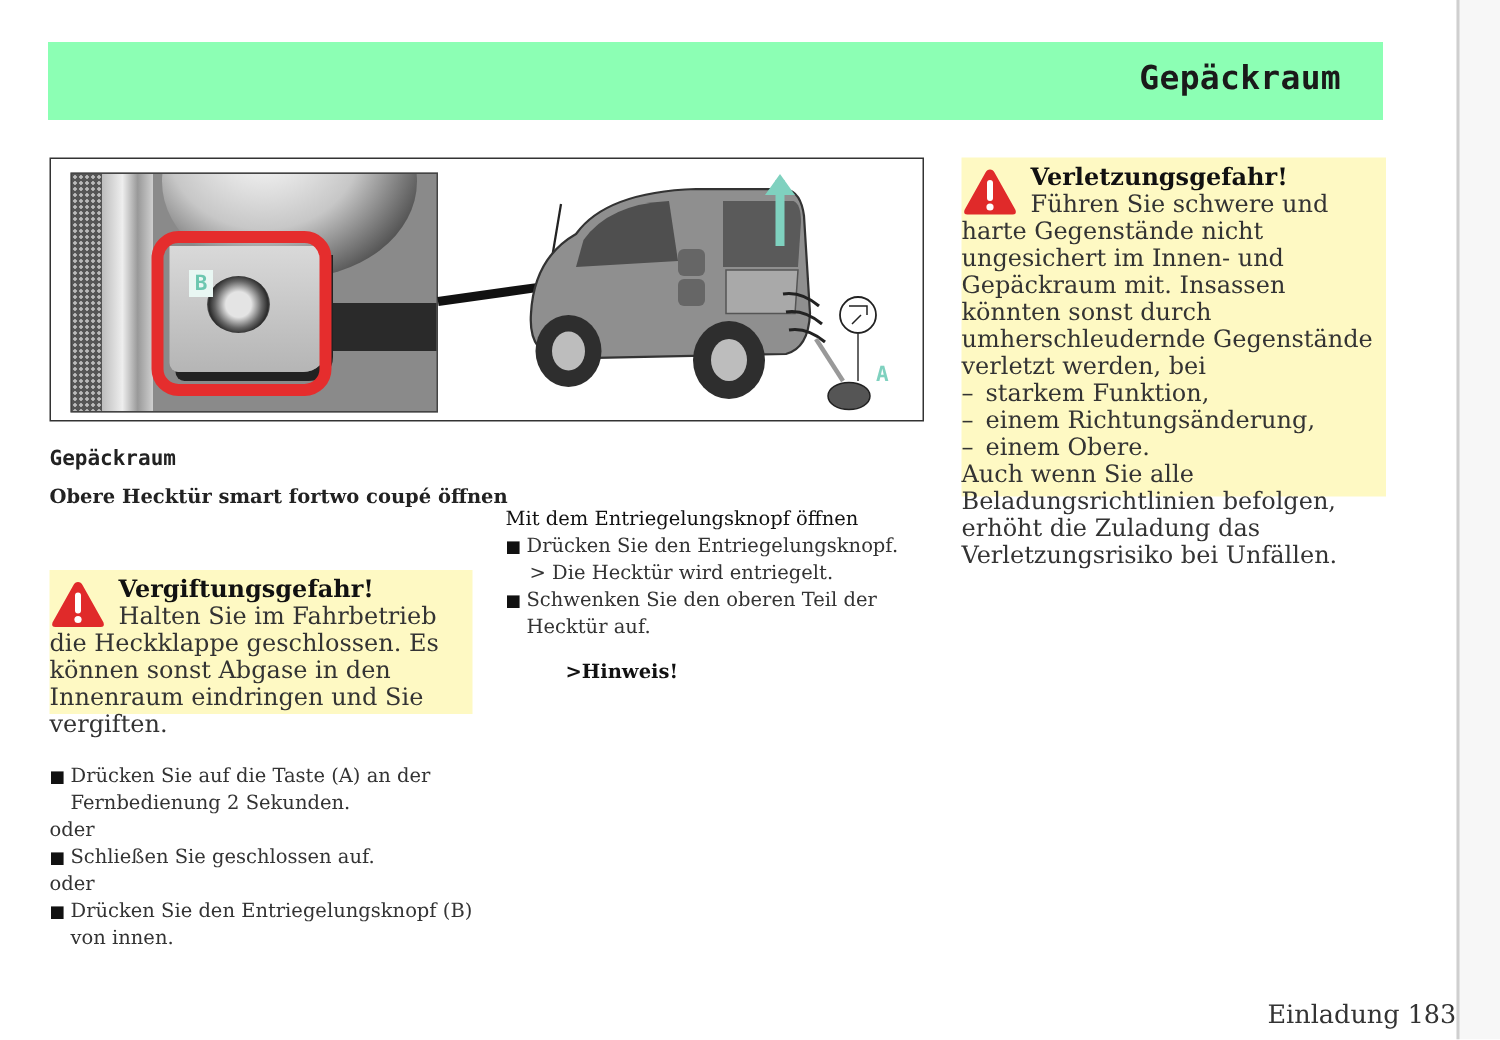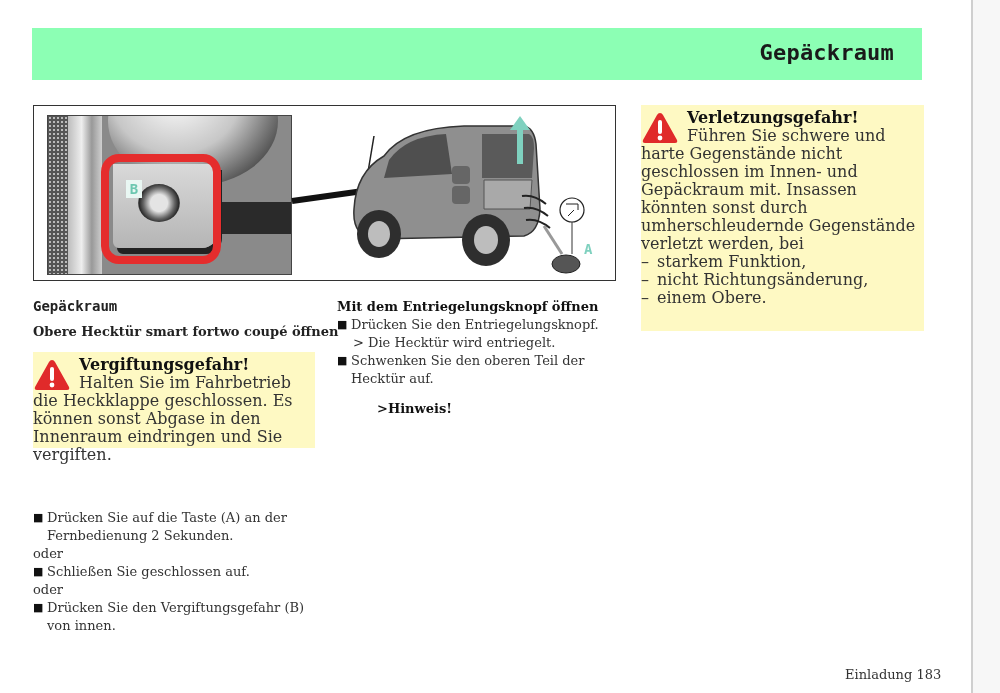--- a/index.html
+++ b/index.html
@@ -84,42 +84,42 @@
   }
 
   .warn-box {
     position: absolute; background: #fef9c3; font-size: 16px; line-height: 18px;
     padding: 4px 8px 6px 0; color: #333;
   }
   .warn-box .w-title { font-weight: bold; color: #111; }
   .warn-icon {
     float: left; width: 38px; height: 34px; margin: 2px 8px 0 0;
   }
-  .warn-1 { left: 33px; top: 352px; width: 282px; height: 96px; }
+  .warn-1 { left: 33px; top: 380px; width: 282px; height: 96px; }
   .warn-2 { left: 641px; top: 105px; width: 283px; height: 226px; }
 
   .steps-left {
     position: absolute; left: 33px; top: 509px; width: 290px; font-size: 13px; line-height: 18px; color: #333;
   }
   .bullet { display: flex; }
   .bullet .sq { width: 14px; flex: 0 0 14px; font-size: 11px; color: #111; }
   .plain { }
 
   .col-mid {
     position: absolute; left: 337px; top: 298px; width: 280px; font-size: 13px; line-height: 18px; color: #333;
   }
-  .col-mid .h { font-weight: bold; color: #111; }
+  .col-mid .h { font-weight: normal; color: #111; margin-top: 40px; }
   .col-mid .result { padding-left: 16px; }
   .col-mid .note-h { font-weight: bold; color: #111; margin-top: 12px; margin-left: 40px; }
 
   .warn-2 .dash-item { display: flex; }
   .warn-2 .dash-item .d { width: 16px; flex: 0 0 16px; }
 
   .footer {
-    position: absolute; left: 845px; top: 667px; font-size: 13px; color: #333;
+    position: absolute; left: 845px; top: 667px; font-size: 17px; color: #333;
   }
 </style>
 </head>
 <body>
 
 <div class="right-gutter"></div>
 
 <div class="header-band">
   <div class="header-title">Gepäckraum</div>
 </div>
@@ -181,21 +181,21 @@
     <span>Drücken Sie auf die Taste (A) an der Fernbedienung 2 Sekunden.</span>
   </div>
   <div class="plain">oder</div>
   <div class="bullet">
     <span class="sq">■</span>
     <span>Schließen Sie geschlossen auf.</span>
   </div>
   <div class="plain">oder</div>
   <div class="bullet">
     <span class="sq">■</span>
-    <span>Drücken Sie den Vergiftungsgefahr (B) von innen.</span>
+    <span>Drücken Sie den Entriegelungsknopf (B) von innen.</span>
   </div>
 </div>
 
 <div class="col-mid">
   <div class="h">Mit dem Entriegelungsknopf öffnen</div>
   <div class="bullet">
     <span class="sq">■</span>
     <span>Drücken Sie den Entriegelungsknopf.</span>
   </div>
   <div class="result">&gt; Die Hecktür wird entriegelt.</div>
@@ -206,28 +206,29 @@
   <div class="note-h">&gt;Hinweis!</div>
 </div>
 
 <div class="warn-box warn-2">
   <svg class="warn-icon" viewBox="0 0 38 34">
     <path d="M19 2 Q21 2 22 4 L36 29 Q37 32 34 32 L4 32 Q1 32 2 29 L16 4 Q17 2 19 2Z" fill="#e02a2a"></path>
     <rect x="17" y="9" width="4" height="14" rx="2" fill="#fff"></rect>
     <circle cx="19" cy="27" r="2.4" fill="#fff"></circle>
   </svg>
   <div class="w-title">Verletzungsgefahr!</div>
-  <span>Führen Sie schwere und harte Gegenstände nicht geschlossen im Innen- und Gepäckraum mit. Insassen könnten sonst durch umherschleudernde Gegenstände verletzt werden, bei</span>
+  <span>Führen Sie schwere und harte Gegenstände nicht ungesichert im Innen- und Gepäckraum mit. Insassen könnten sonst durch umherschleudernde Gegenstände verletzt werden, bei</span>
   <div class="dash-item">
       <span class="d">–</span>
       <span>starkem Funktion,</span>
     </div>
   <div class="dash-item">
       <span class="d">–</span>
-      <span>nicht Richtungsänderung,</span>
+      <span>einem Richtungsänderung,</span>
     </div>
   <div class="dash-item">
       <span class="d">–</span>
       <span>einem Obere.</span>
     </div>
+  <div>Auch wenn Sie alle Beladungsrichtlinien befolgen, erhöht die Zuladung das Verletzungsrisiko bei Unfällen.</div>
 </div>
 
 <div class="footer">Einladung 183</div>
 
 </body></html>

